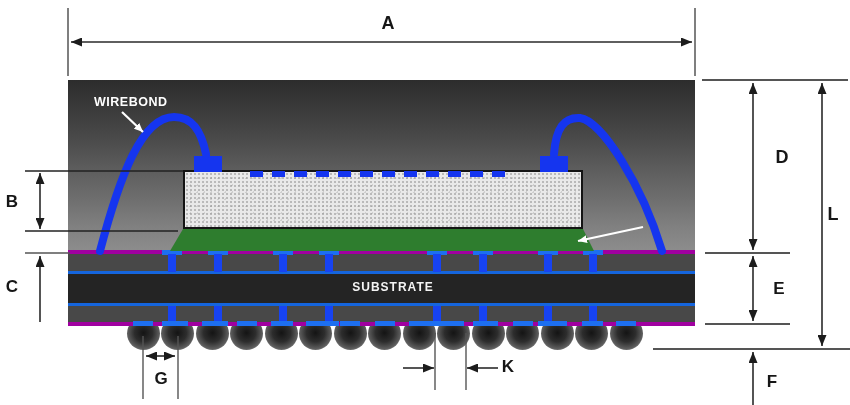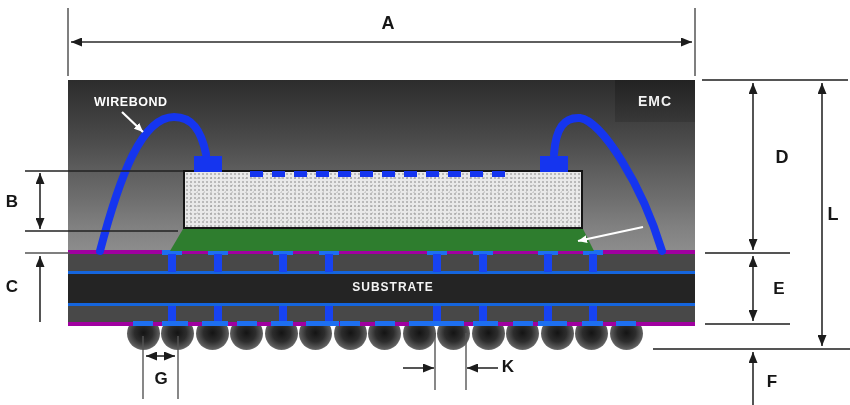--- a/index.html
+++ b/index.html
@@ -80,23 +80,20 @@
       <div class="ball" style="left: 402.5px;"></div>
       <div class="ball" style="left: 437px;"></div>
       <div class="ball" style="left: 471.5px;"></div>
       <div class="ball" style="left: 506px;"></div>
       <div class="ball" style="left: 540.5px;"></div>
       <div class="ball" style="left: 575px;"></div>
       <div class="ball" style="left: 609.5px;"></div>
     </div>
 
   <div class="abs emc-body"></div>
-  <div class="abs emc-tag">
-    <span>EMC</span>
-  </div>
 
   <div class="abs substrate">
     <div class="sub-mask-top"></div>
     <div class="sub-trace-top"></div>
     <div class="sub-core"></div>
     <div class="sub-trace-bot"></div>
     <div class="sub-mask-bot"></div>
     <div class="substrate-label">SUBSTRATE</div>
   <div class="via-cap" style="left: 94px; top: 0px; width: 20px; height: 5px;"></div>
       <div class="via-bar" style="left: 100px; top: 4px; width: 8px; height: 18px;"></div>

